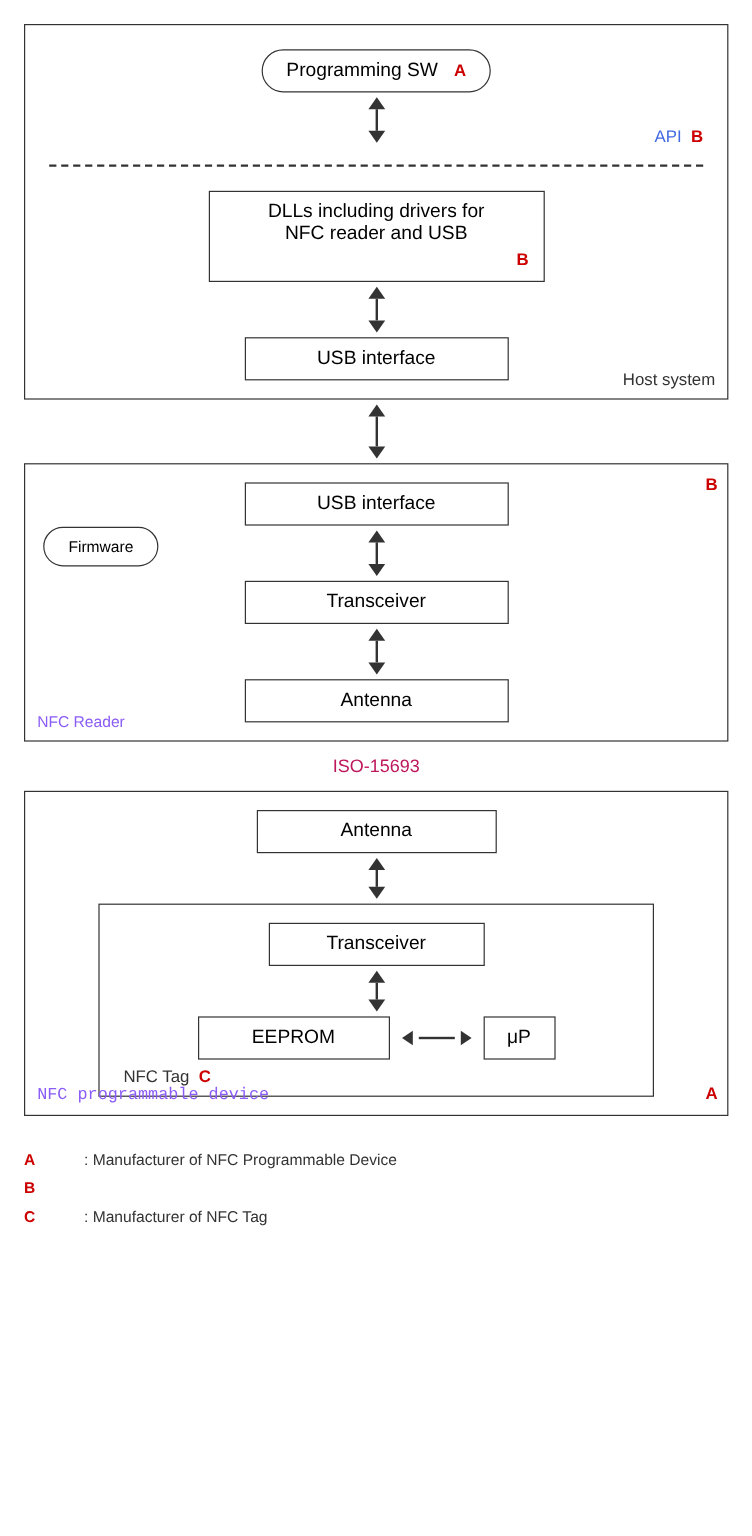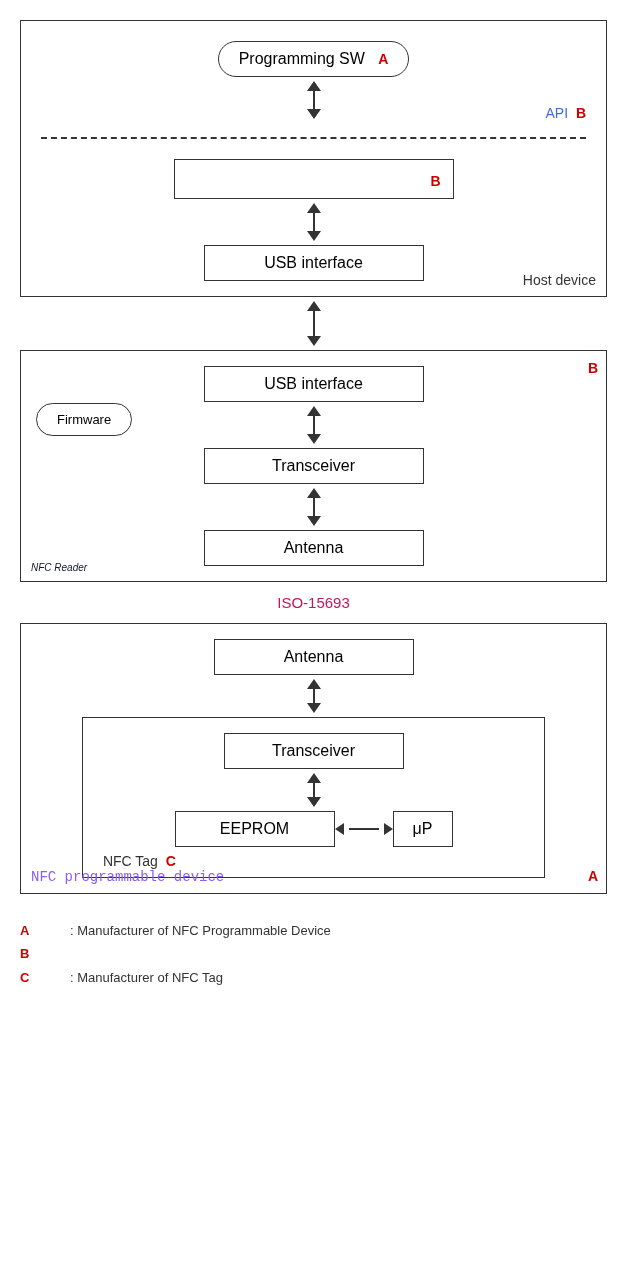--- a/index.html
+++ b/index.html
@@ -177,37 +177,38 @@
       </div>
 
       <div style="width:100%; position:relative; margin: 4px 0;">
         <div class="dashed-line"></div>
         <span style="position:absolute; right: 0; top: -22px; color: #4169e1; font-size: 14px;">
           <span>API</span>&nbsp;&nbsp;<span class="b-label-red">B</span>
         </span>
       </div>
 
       <div class="inner-box" style="width: 280px; margin-top: 6px; position:relative;">
+        <span>DLLs including drivers for<br>NFC reader and USB</span>
         <div style="text-align:right; margin-top:4px;">
           <span class="b-label-red">B</span>
         </div>
       </div>
 
       <div class="bi-arrow">
         <div class="arrow-up"></div>
         <div class="shaft"></div>
         <div class="arrow-down"></div>
       </div>
 
       <div class="inner-box" style="width: 220px;">
         <span>USB interface</span>
       </div>
     </div>
 
-    <div class="host-label">Host device</div>
+    <div class="host-label">Host system</div>
   </div>
 
   <div style="display:flex; justify-content:center; flex-direction:column; align-items:center;">
     <div class="bi-arrow">
       <div class="arrow-up"></div>
       <div class="shaft" style="height:25px;"></div>
       <div class="arrow-down"></div>
     </div>
   </div>
 
@@ -242,21 +243,21 @@
     <div style="position:absolute; top: 52px; left: 15px;">
       <div class="rounded-box" style="font-size:13px;">
         <span>Firmware</span>
       </div>
     </div>
 
     <div style="position:absolute; top: 8px; right: 8px;">
       <span class="b-label-red">B</span>
     </div>
 
-    <div style="position:absolute; bottom: 8px; left: 10px; font-size: 10px; color: #0f172a; font-style: italic;">NFC Reader</div>
+    <div style="position:absolute; bottom: 8px; left: 10px; font-size: 13px; color: #8b5cf6;">NFC Reader</div>
   </div>
 
   <div class="iso-label">ISO-15693</div>
 
   <div class="outer-box" style="width:100%; padding: 15px 20px 15px 20px; position:relative;">
 
     <div class="center-col">
 
       <div class="inner-box" style="width: 200px;">
         <span>Antenna</span>
@@ -274,21 +275,21 @@
           <div class="inner-box" style="width: 180px;">
             <span>Transceiver</span>
           </div>
 
           <div class="bi-arrow">
             <div class="arrow-up"></div>
             <div class="shaft" style="height:14px;"></div>
             <div class="arrow-down"></div>
           </div>
 
-          <div style="display:flex; align-items:center; ">
+          <div style="display:flex; align-items:center; gap: 10px;">
             <div class="inner-box" style="width: 160px;">
               <span>EEPROM</span>
             </div>
 
             <div class="h-arrow-container">
               <div class="h-arrow-left"></div>
               <div class="h-line"></div>
               <div class="h-arrow-right"></div>
             </div>
             <div class="inner-box" style="width: 60px;">

